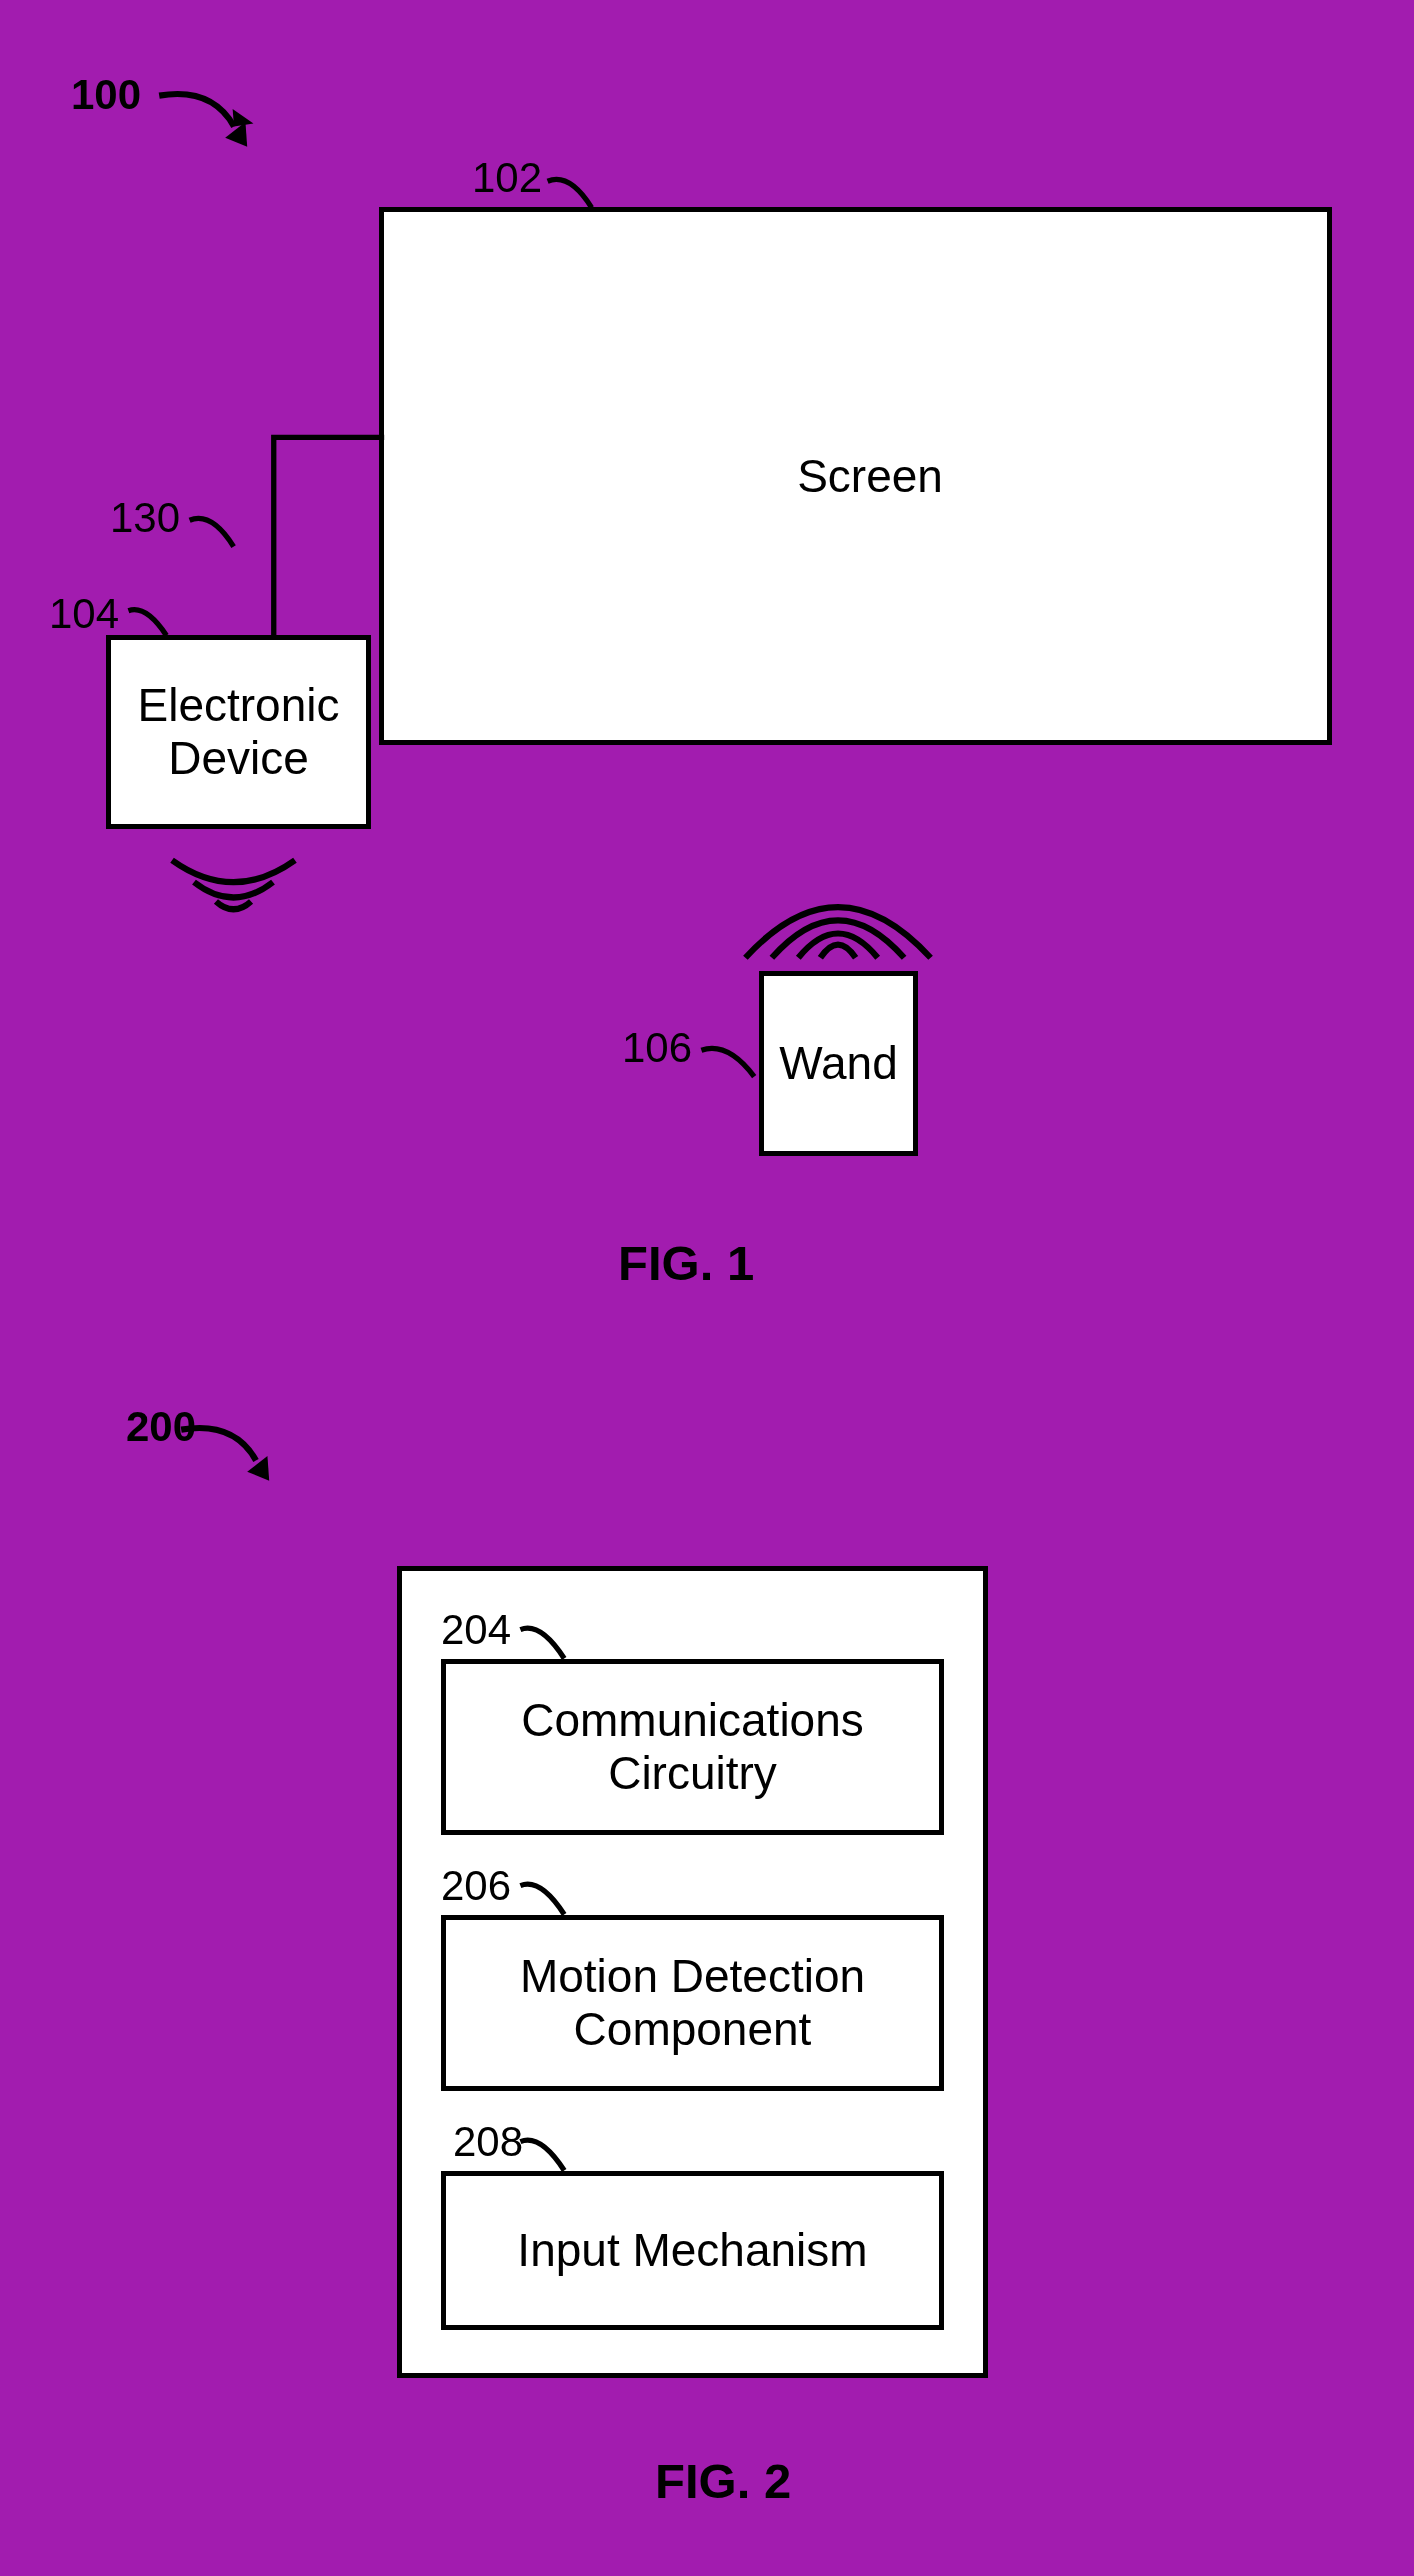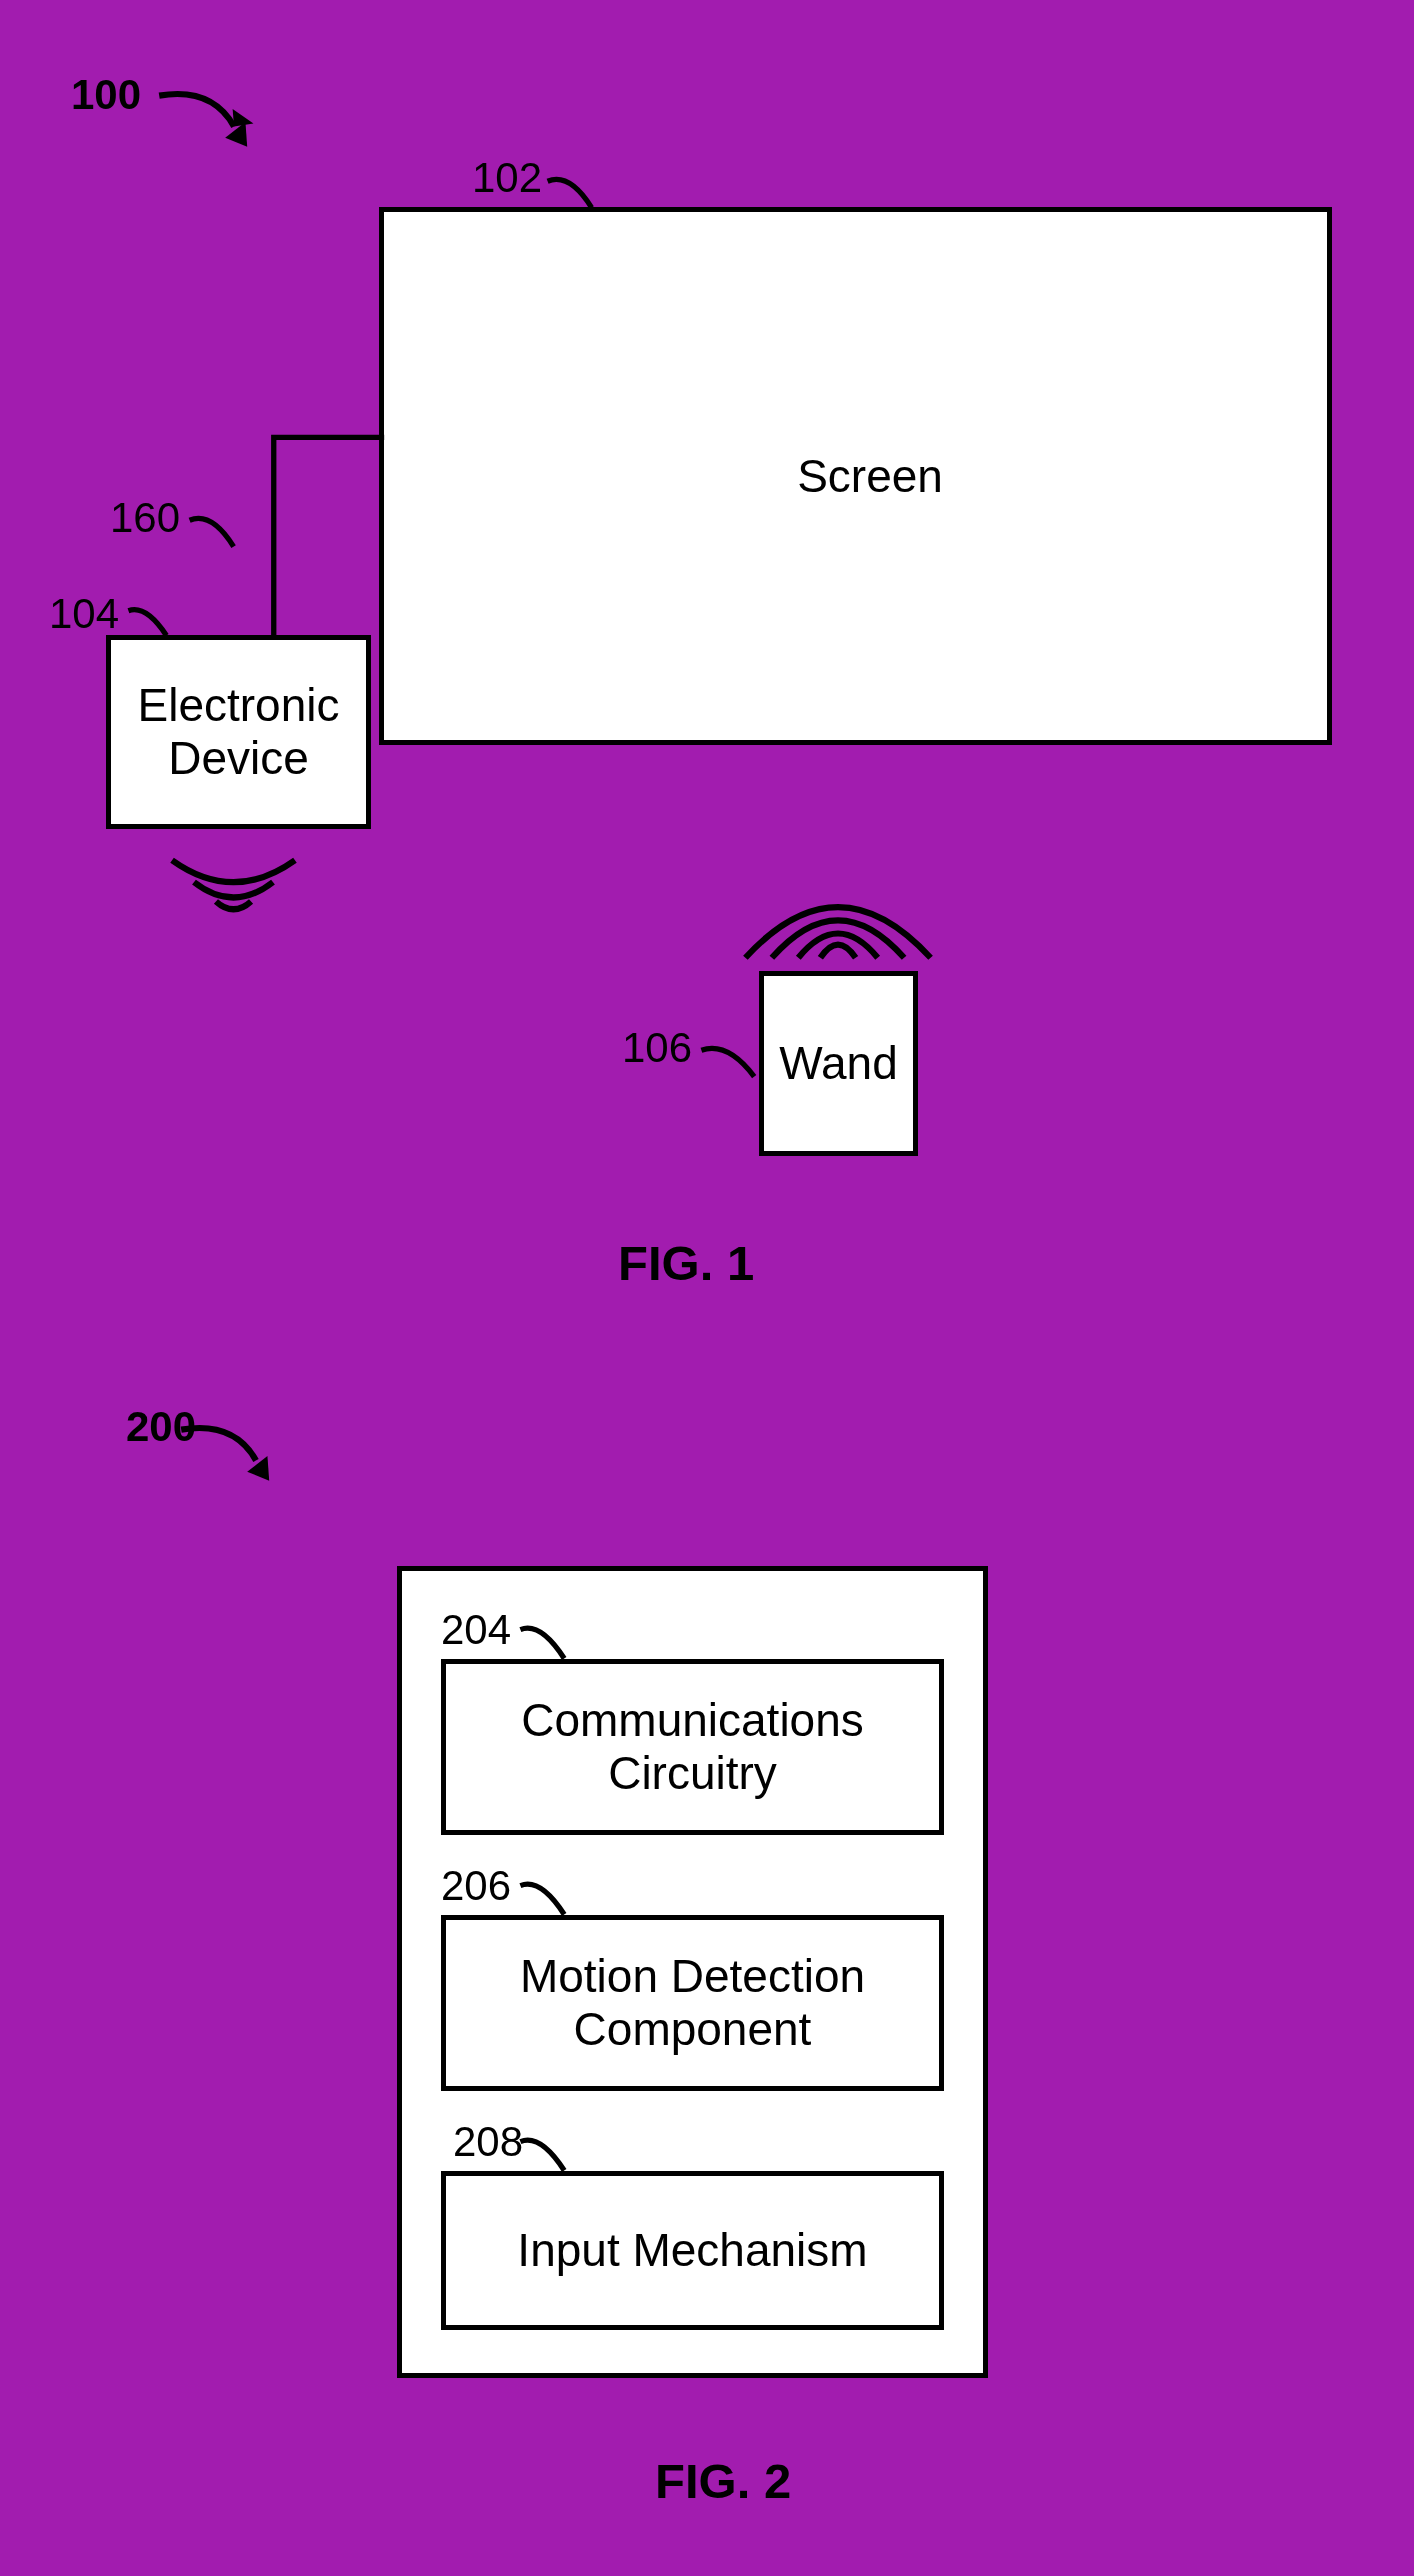--- a/index.html
+++ b/index.html
@@ -63,21 +63,21 @@
 
   <div class="label" style="left:472px; top:154px;">102</div>
   <svg class="abs" style="left:543px; top:168px;" width="62" height="44" viewBox="0 0 70 50">
     <path d="M5 15 Q30 5 55 45" stroke="#000" stroke-width="6" fill="none"></path>
   </svg>
 
   <svg class="abs" style="left:234px; top:432px;" width="159" height="221" viewBox="0 0 180 250">
     <path d="M170 6 L45 6 L45 230" stroke="#000" stroke-width="6" fill="none"></path>
   </svg>
 
-  <div class="label" style="left:110px; top:494px;">160</div>
+  <div class="label" style="left:110px; top:494px;">130</div>
   <svg class="abs" style="left:185px; top:507px;" width="62" height="44" viewBox="0 0 70 50">
     <path d="M5 15 Q30 5 55 45" stroke="#000" stroke-width="6" fill="none"></path>
   </svg>
 
   <div class="box" style="left:106px; top:635px; width:265px; height:194px;">
     <div class="boxtext" style="white-space:pre-line;">Electronic
 Device</div>
   </div>
 
   <div class="label" style="left:49px; top:590px;">104</div>

